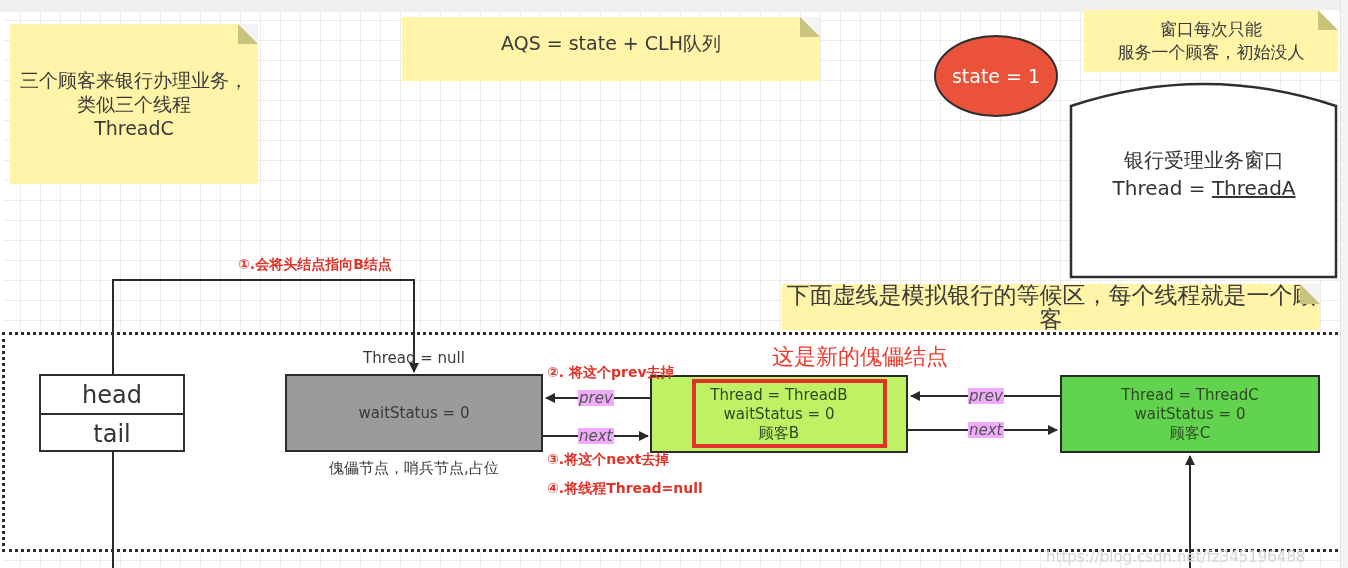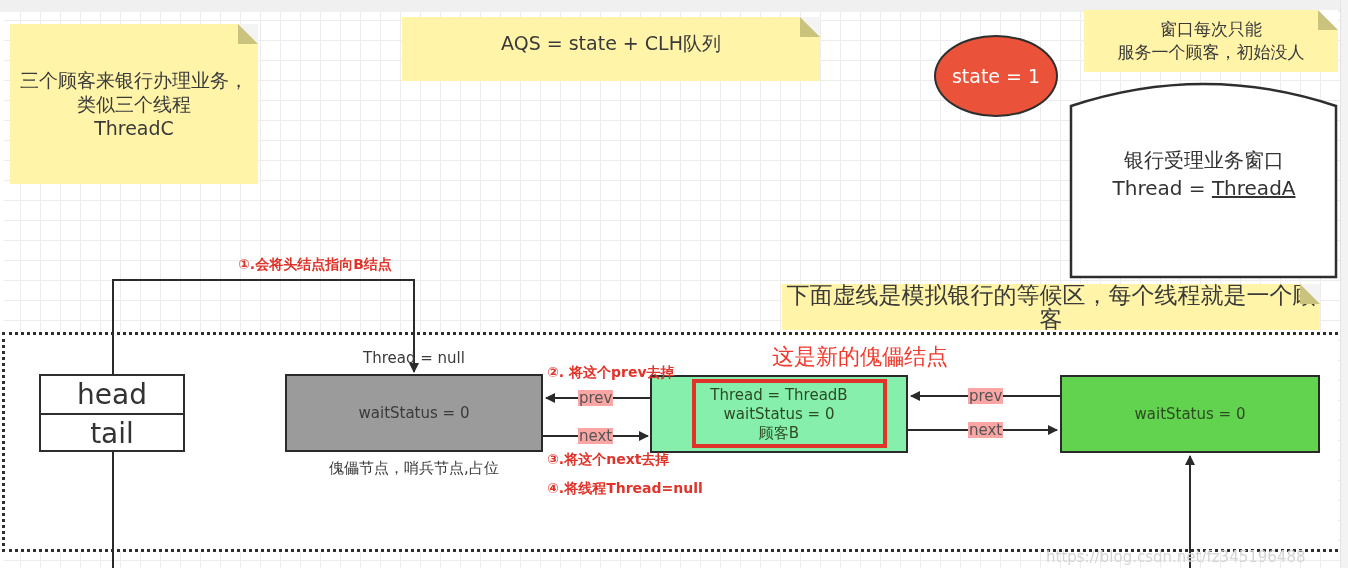--- a/index.html
+++ b/index.html
@@ -55,42 +55,42 @@
   #bank-window .txt u { text-decoration:underline; }
 
   .waiting-area {
     position:absolute; left:2px; top:332px; width:1336px; height:220px;
     background:#ffffff;
     border-top:3px dotted #2e2e2e; border-bottom:3px dotted #2e2e2e; border-left:3px dotted #2e2e2e;
     box-sizing:border-box;
   }
 
   .ht-box { position:absolute; left:39px; top:374px; width:146px; height:78px; border:2px solid #2e2e2e; background:#fff; box-sizing:border-box; }
-  .ht-cell { height:37px; display:flex; align-items:center; justify-content:center; font-size:28px; color:#333; }
+  .ht-cell { height:37px; display:flex; align-items:center; justify-content:center; font-size:24px; color:#333; }
   .ht-cell.first { border-bottom:2px solid #2e2e2e; }
 
   .node {
     position:absolute; border:2px solid #2a2a2a; box-sizing:border-box;
     text-align:center; font-size:15px; line-height:19px; color:#3a3a3a;
     display:flex; flex-direction:column; justify-content:center;
   }
   #node-dummy { left:285px; top:374px; width:258px; height:78px; background:#9b9b9b;gap:36px; }
-  #node-b { left:650px; top:375px; width:258px; height:78px; background:#86efac; color:#2d4a24; }
+  #node-b { left:650px; top:375px; width:258px; height:78px; background:#bef264; color:#2d4a24; }
   #node-c { left:1060px; top:375px; width:260px; height:78px; background:#62d34f; color:#2d4a24; }
 
   #highlight-box { position:absolute; left:692px; top:379px; width:195px; height:69px; border:4px solid #e0332a; box-sizing:border-box; }
 
   .label-red { position:absolute; color:#e0332a; font-weight:bold; font-size:14px; white-space:nowrap; }
   #step1 { left:238px; top:256px; }
   #step2 { left:547px; top:364px; }
   #step3 { left:547px; top:451px; }
   #step4 { left:547px; top:480px; }
   #new-dummy-label { position:absolute; left:772px; top:342px; color:#ef3b2d; font-size:22px; white-space:nowrap; }
 
-  .link-label { position:absolute; font-size:15px; color:#555; background:#fca5a5; padding:0 1px; line-height:16px; }
+  .link-label { position:absolute; font-size:15px; color:#555; background:#f0abfc; padding:0 1px; line-height:16px;font-style:italic; }
 
   #watermark { position:absolute; left:1046px; top:548px; font-size:15px; color:#d5d5d5; white-space:nowrap; }
 
   svg.lines { position:absolute; left:0; top:0; }
 </style>
 </head>
 <body>
 
 <div class="topbar"></div>
 <div class="canvas"></div>
@@ -169,21 +169,23 @@
 </div>
 
 <div class="node" id="node-b">
   <div>Thread = ThreadB</div>
   <div>waitStatus = 0</div>
   <div>顾客B</div>
 </div>
 <div id="highlight-box"></div>
 
 <div class="node" id="node-c">
+  <div>Thread = ThreadC</div>
   <div>waitStatus = 0</div>
+  <div>顾客C</div>
 </div>
 
 <div class="label-red" id="step1">①.会将头结点指向B结点</div>
 <div class="label-red" id="step2">②. 将这个prev去掉</div>
 <div class="label-red" id="step3">③.将这个next去掉</div>
 <div class="label-red" id="step4">④.将线程Thread=null</div>
 <div id="new-dummy-label">这是新的傀儡结点</div>
 
 <div id="watermark">https://blog.csdn.net/fz345196488</div>
 

